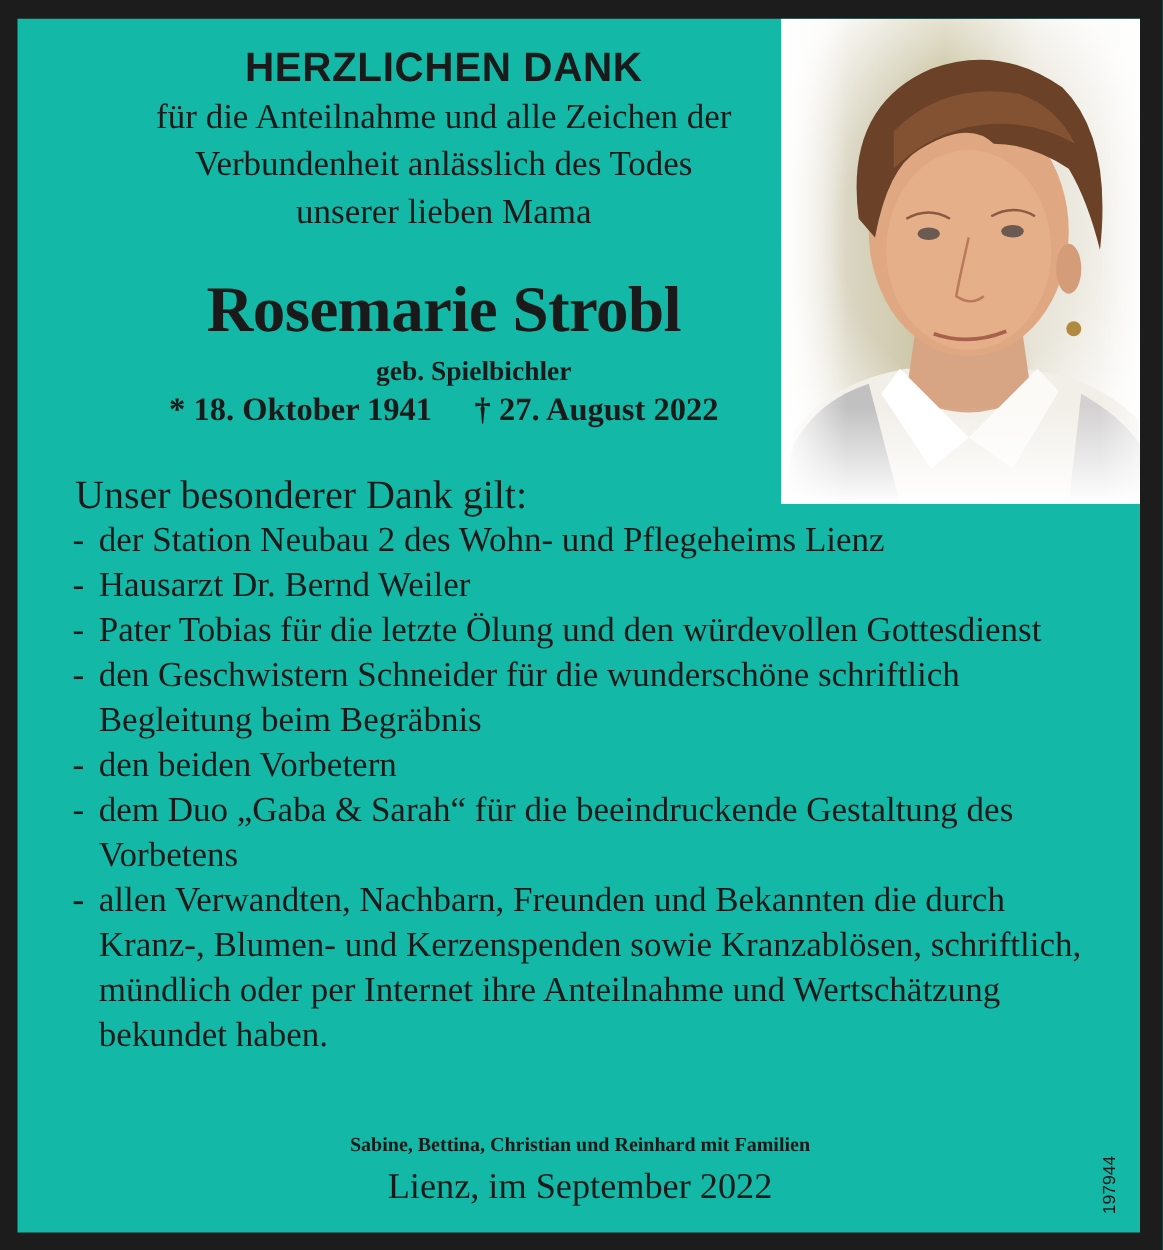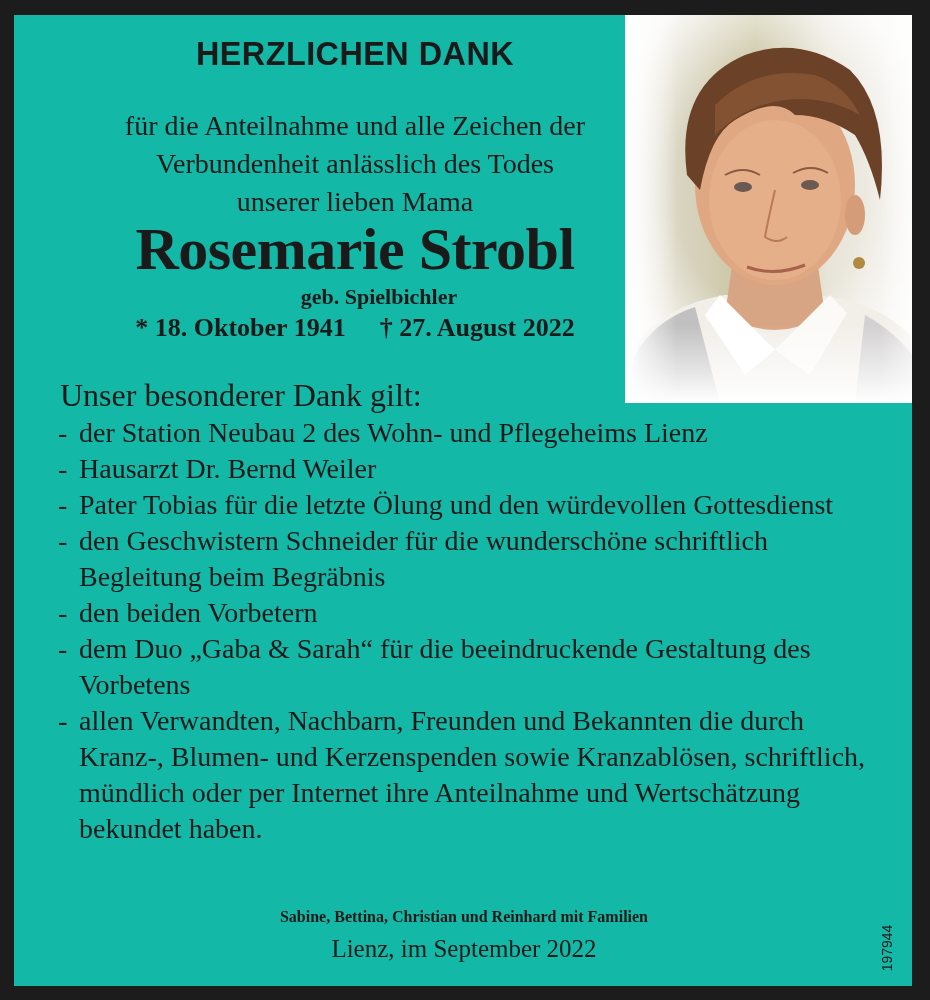--- a/index.html
+++ b/index.html
@@ -8,26 +8,26 @@
       position: absolute; left: 14px; top: 15px; width: 898px; height: 971px;
       background: #14b8a6; overflow: hidden;
     }
     .serif { font-family: "Liberation Serif", "DejaVu Serif", serif; color: #1a1a1a; }
     .headline {
       position: absolute; left: 0; top: 20px; width: 682px; text-align: center;
       font-family: "Liberation Sans", "DejaVu Sans", sans-serif; font-weight: bold;
       font-size: 33px; letter-spacing: 0.5px; color: #1a1a1a; transform: scaleX(0.98);
     }
     .intro {
-      position: absolute; left: 0; top: 92px; width: 682px; text-align: center;
+      position: absolute; left: 0; top: 60px; width: 682px; text-align: center;
       font-size: 28px; line-height: 38px;
     }
     .name {
       position: absolute; left: 0; top: 196px; width: 682px; text-align: center;
-      font-size: 60px; font-weight: bold; line-height: 76px; letter-spacing: -0.5px;
+      font-size: 52px; font-weight: bold; line-height: 76px; letter-spacing: -0.5px;
     }
     .maiden {
       position: absolute; left: 0; top: 268px; width: 682px; text-align: center;
       font-size: 22px; font-weight: bold; line-height: 28px; padding-left: 24px;
     }
     .dates {
       position: absolute; left: 0; top: 296px; width: 682px; text-align: center;
       font-size: 26px; font-weight: bold; line-height: 34px;
     }
     .dates span { display: inline-block; text-align: right; }
@@ -40,21 +40,21 @@
       list-style: none; font-size: 28px; line-height: 36px;
     }
     .thanks-list li { position: relative; padding-left: 21px; }
     .thanks-list li .dash { position: absolute; left: 0; top: 0; }
     .signers {
       position: absolute; left: 0; top: 885px; width: 900px; text-align: center;
       font-size: 16px; font-weight: bold; line-height: 34px;
     }
     .place {
       position: absolute; left: 0; top: 917px; width: 900px; text-align: center;
-      font-size: 25px; line-height: 34px;
+      font-size: 29px; line-height: 34px;
     }
     .ad-id {
       position: absolute; left: 852px; top: 940px; width: 70px; height: 16px;
       transform: rotate(-90deg); transform-origin: center;
       font-family: "Liberation Sans", "DejaVu Sans", sans-serif; font-size: 14px;
       color: #1a1a1a; text-align: center; line-height: 16px;
     }
     
     .portrait {
       position: absolute; left: 611px; top: 0px; width: 290px; height: 388px;

